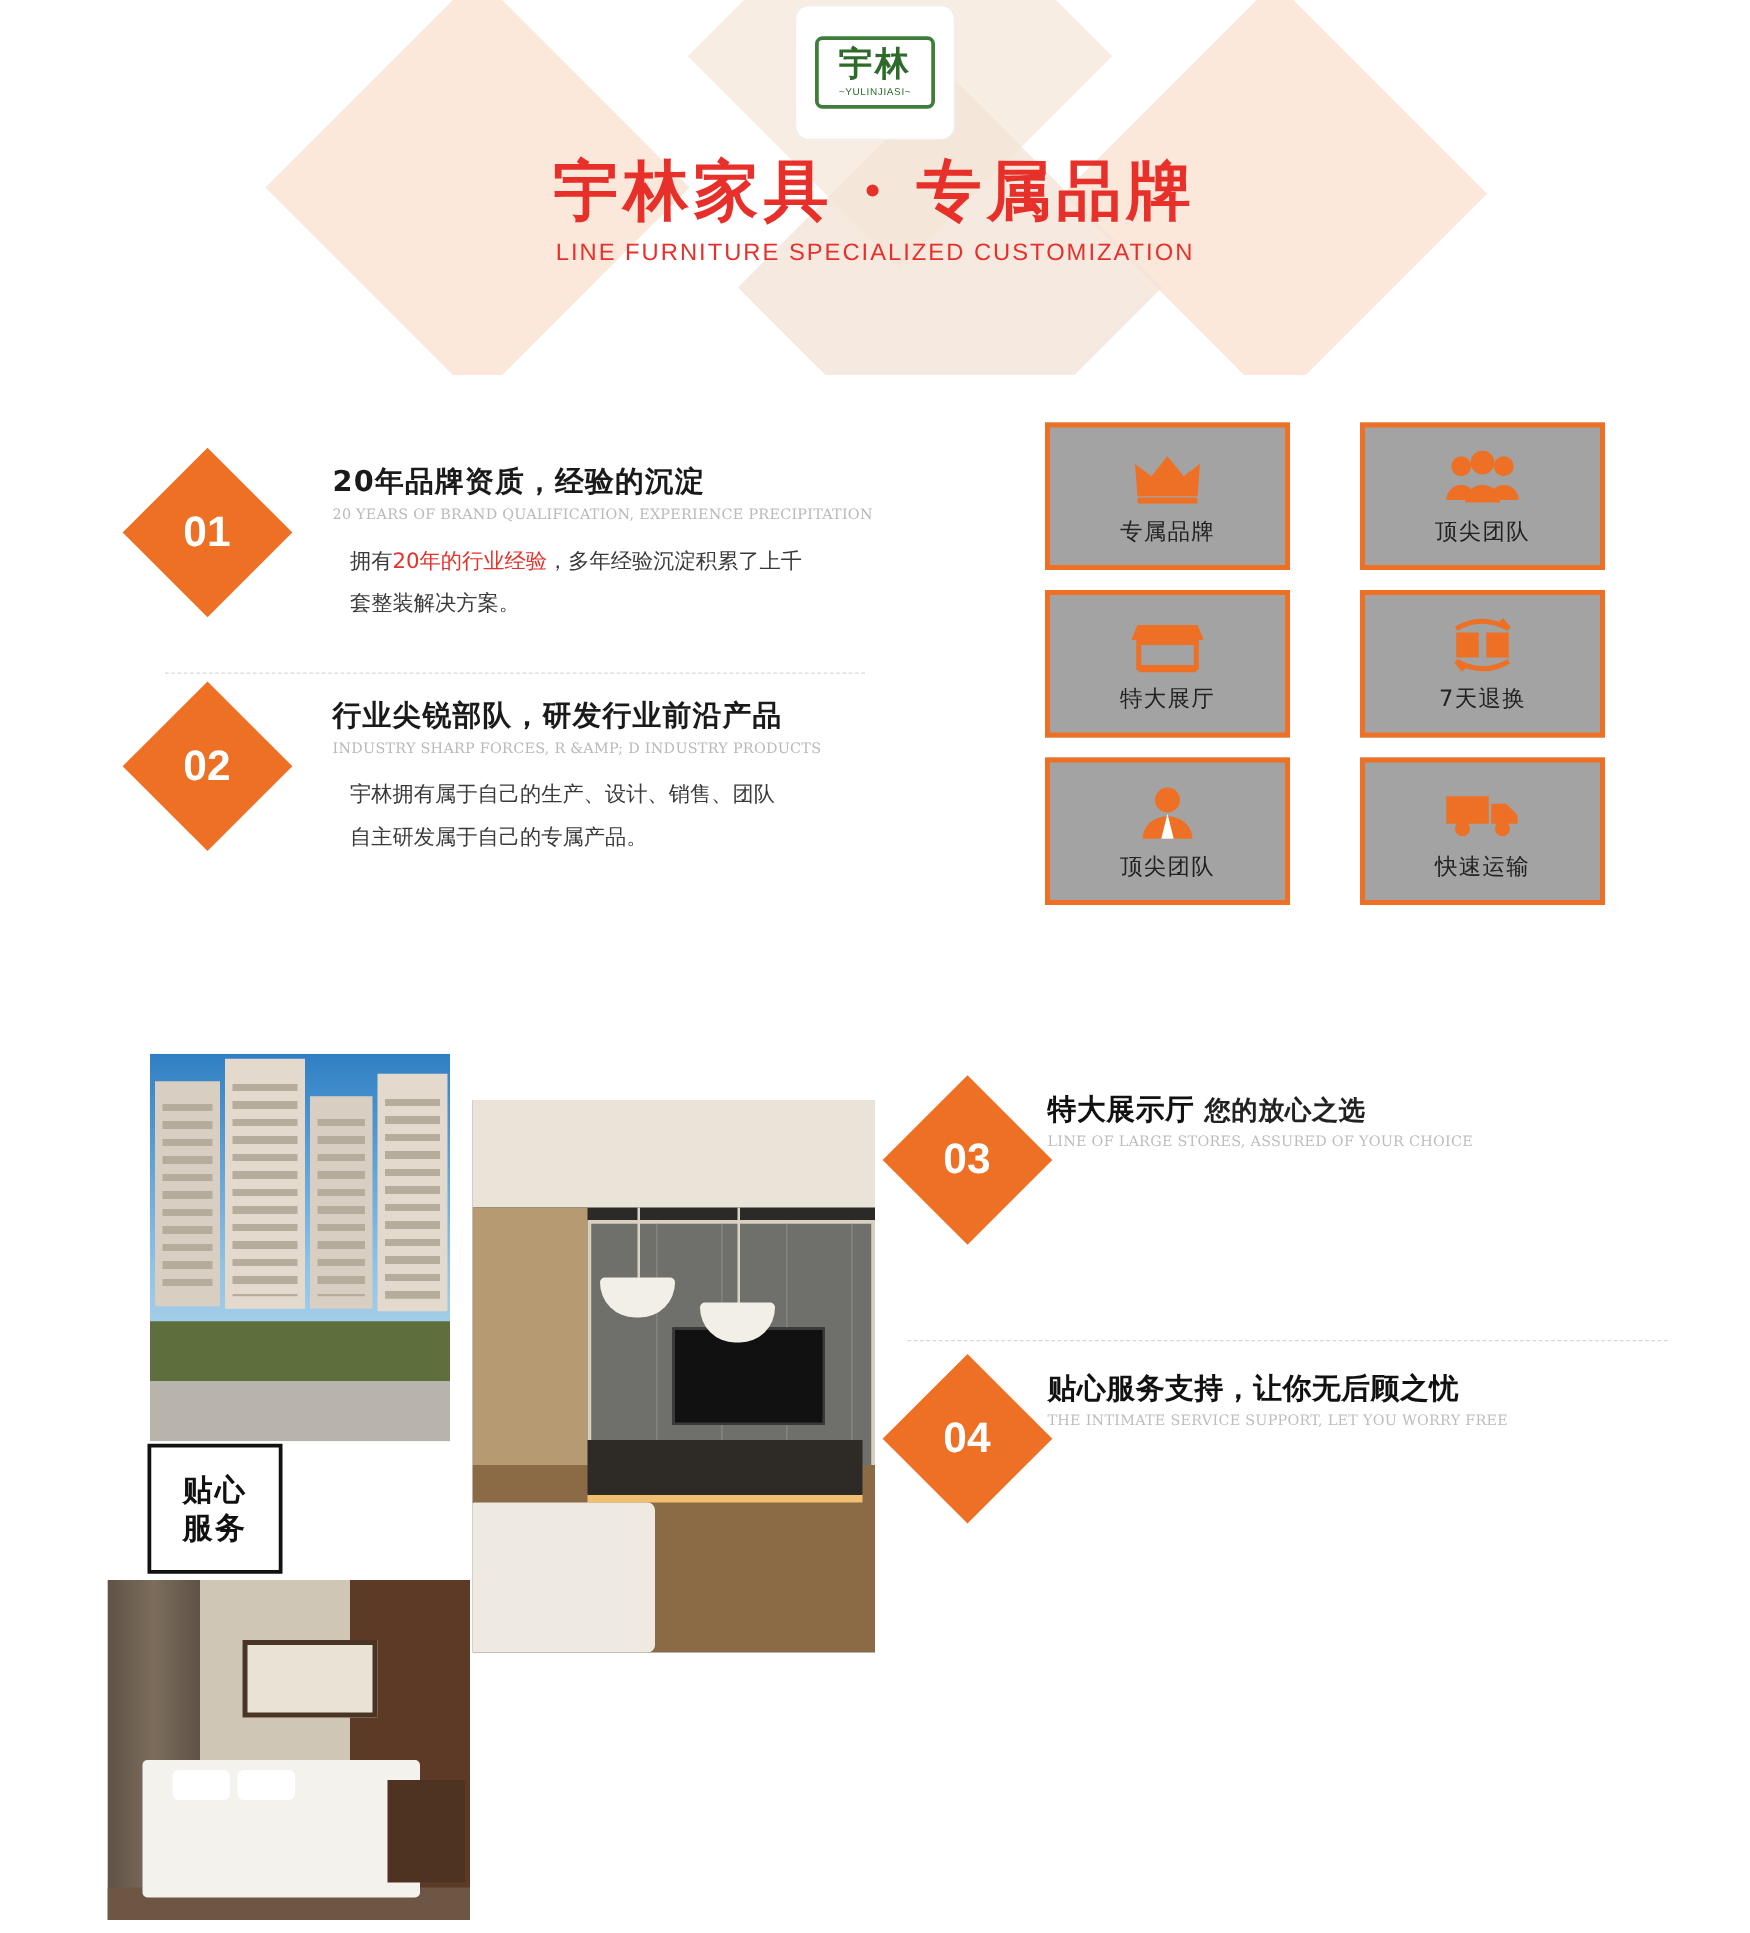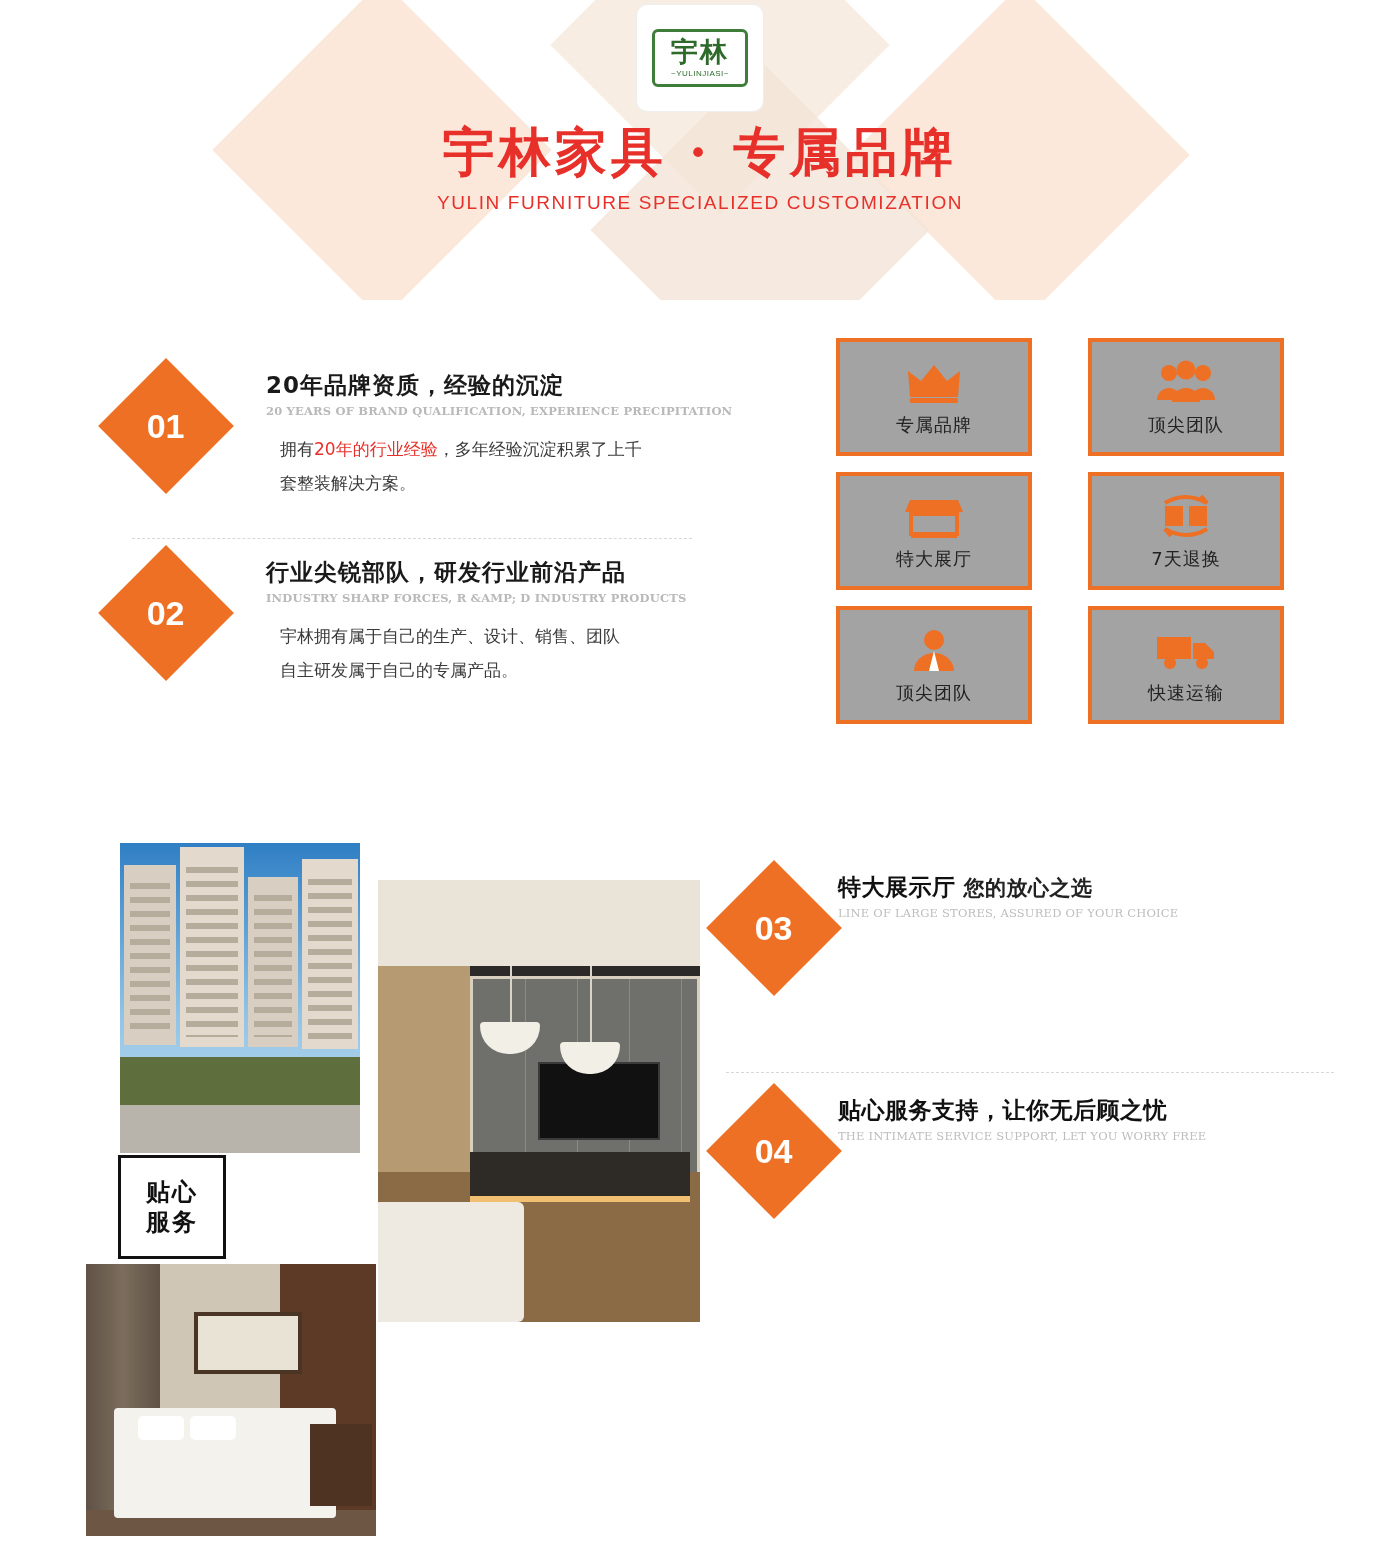--- a/index.html
+++ b/index.html
@@ -144,21 +144,20 @@
     font-family: "DejaVu Sans", sans-serif;
     letter-spacing: 1px;
   }
   .feature-en {
     font-size: 11.5px;
     color: #b9b9b9;
     letter-spacing: .2px;
     margin-top: 3px;
     font-family: "DejaVu Serif", serif;
     border-bottom: 0;
-    font-weight: bold;
   }
   .feature-text {
     margin-top: 14px;
     margin-left: 14px;
     font-size: 17px;
     line-height: 34px;
     color: #3a3a3a;
     font-family: "DejaVu Sans", sans-serif;
   }
   .hl { color: #e8302a; }
@@ -317,21 +316,21 @@
   <div class="diamond-bg d4"></div>
 
   <div class="logo-box">
     <div class="logo-inner">
       <div class="logo-cn">宇林</div>
       <div class="logo-en">~YULINJIASI~</div>
     </div>
   </div>
 
   <div class="main-title">宇林家具 · 专属品牌</div>
-  <div class="sub-title">YULIN FURNITURE SPECIALIZED CUSTOMIZATION</div>
+  <div class="sub-title">LINE FURNITURE SPECIALIZED CUSTOMIZATION</div>
 </div>
 
 <div class="features">
 
   <div class="feature-row">
     <div class="badge">
       <span>01</span>
     </div>
     <div class="feature-body">
       <div class="feature-title">20年品牌资质，经验的沉淀</div>

